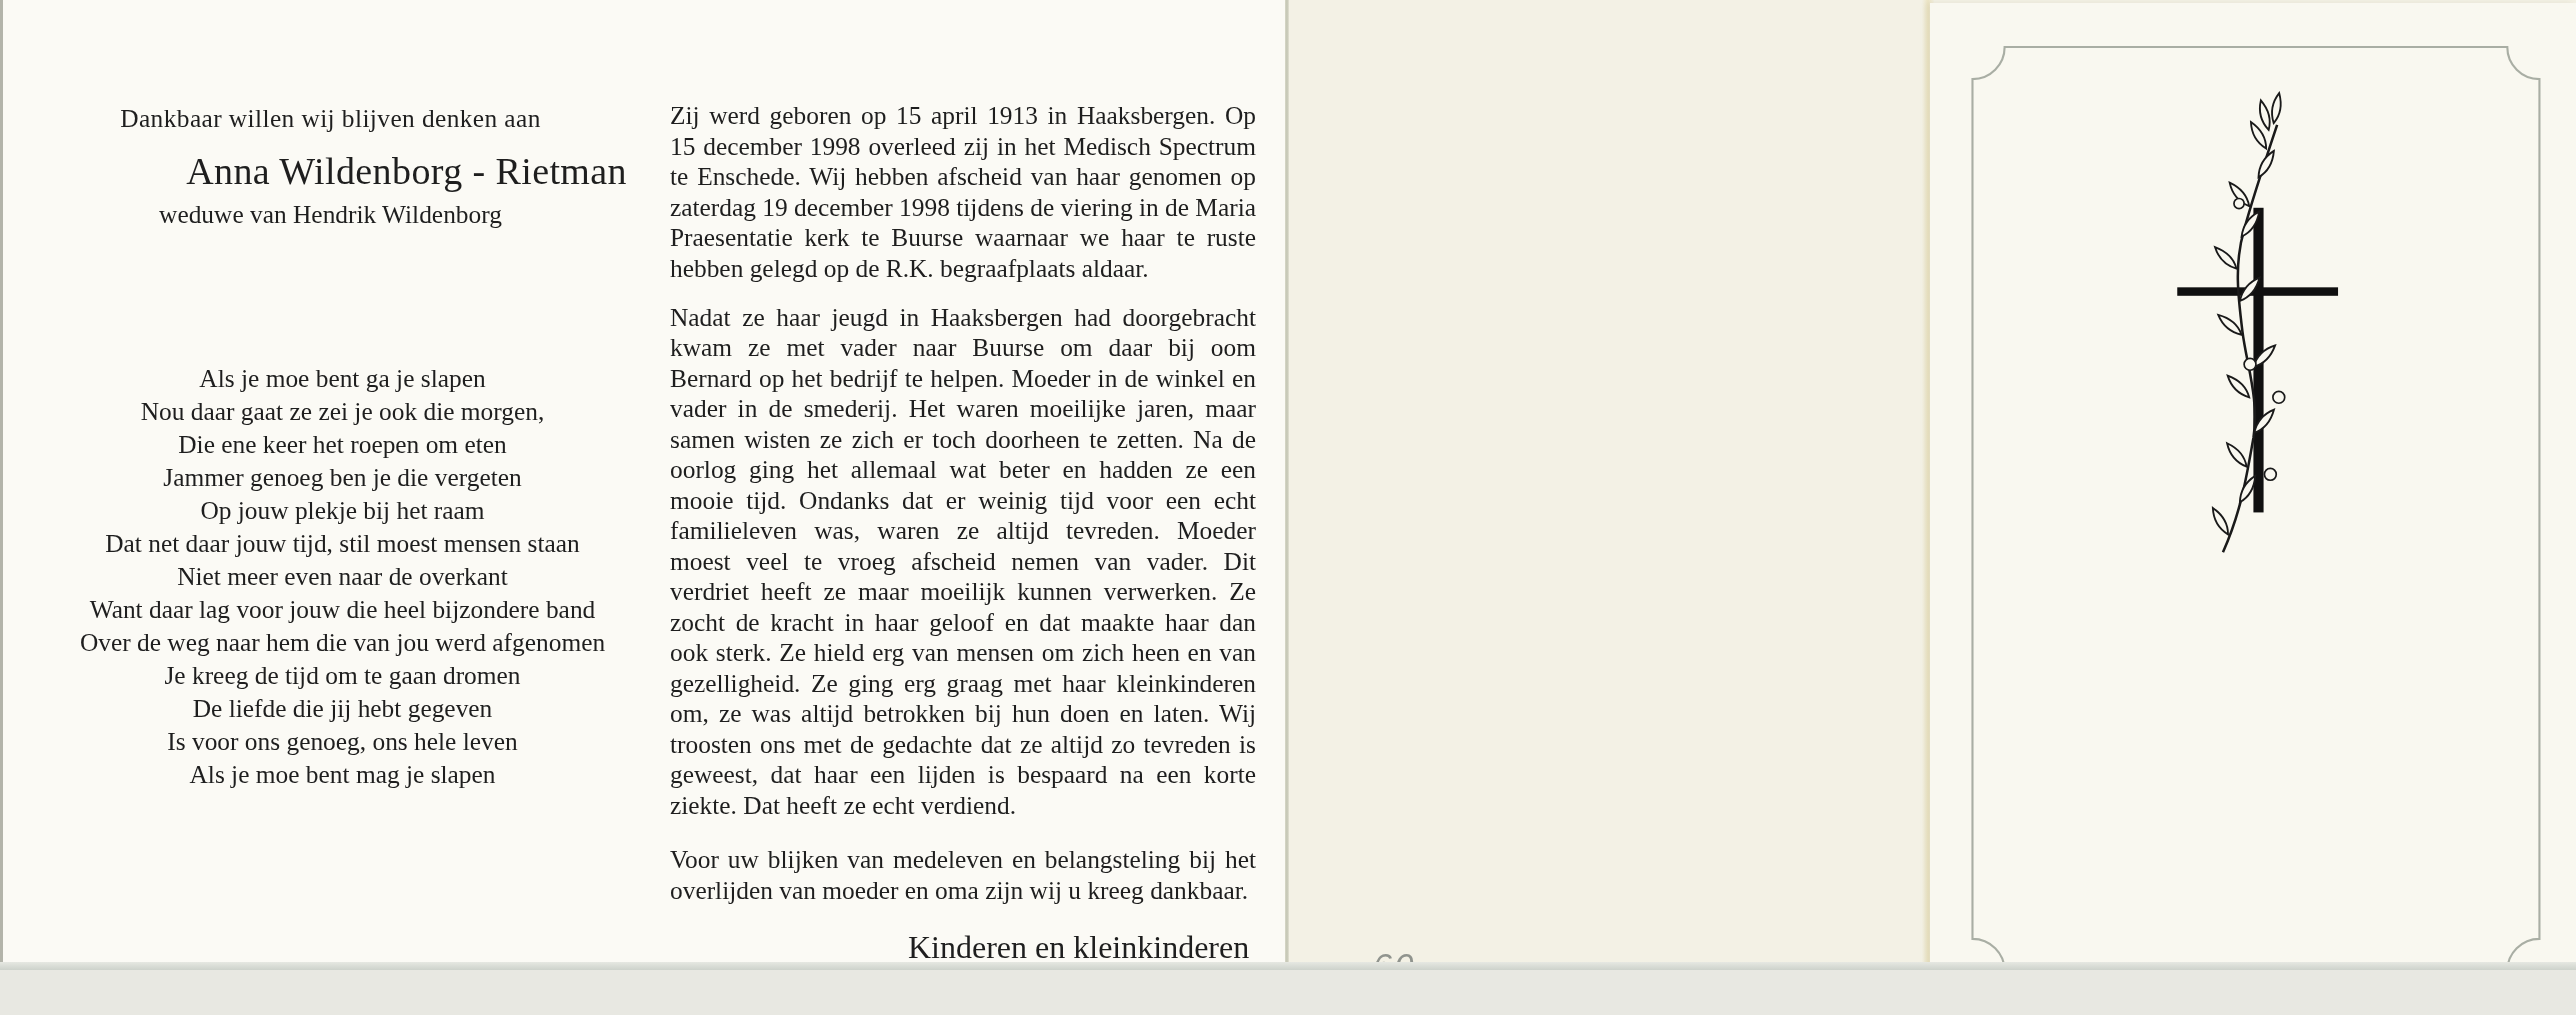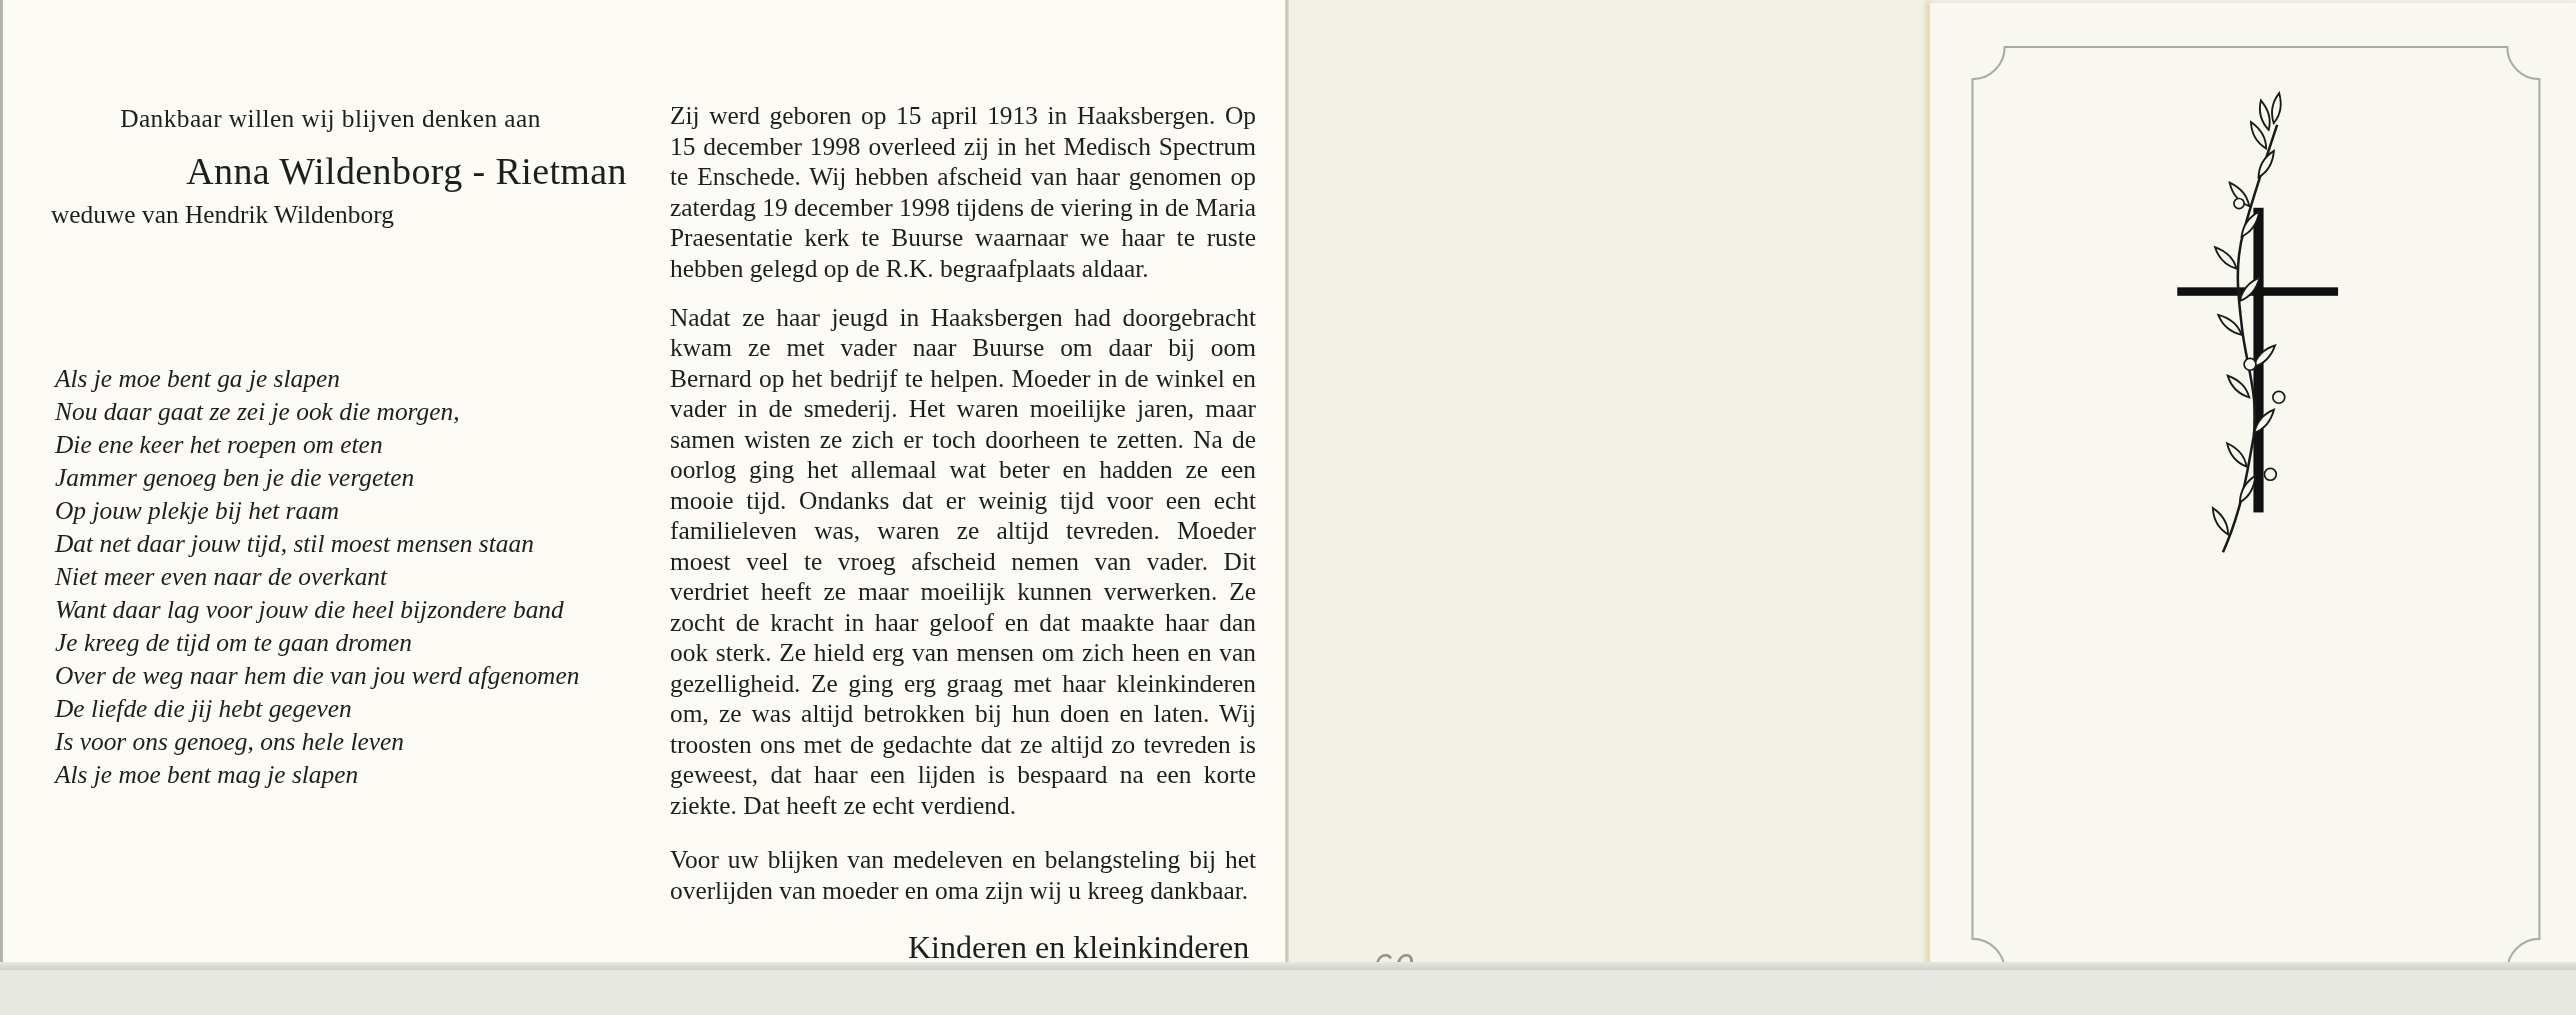--- a/index.html
+++ b/index.html
@@ -20,25 +20,25 @@
   .intro{
     position:absolute;left:0;top:104px;width:559px;
     text-align:center;font-size:25.4px;letter-spacing:0.4px;
   }
   .deceased-name{
     position:absolute;left:-17px;top:149px;width:593px;
     text-align:right;font-size:38px;letter-spacing:0.4px;
   }
   .relation{
     position:absolute;left:0;top:200px;width:559px;
-    text-align:left;font-size:25.4px;
+    text-align:center;font-size:25.4px;
   }
   .poem{
-    position:absolute;left:4px;top:362px;width:559px;
-    text-align:left;font-style:italic;font-size:25.4px;line-height:33px;
+    position:absolute;left:12px;top:362px;width:559px;
+    text-align:center;font-size:25.4px;line-height:33px;
   }
   
   .col-right{
     position:absolute;left:670px;top:100px;width:586px;
     font-size:25.4px;line-height:30.5px;text-align:justify;
   }
   .col-right p{margin:0;}
   .obit-1{margin-bottom:18.6px !important;}
   .obit-2{margin-bottom:24px !important;}
   .ack{margin-bottom:27px !important;}
@@ -89,22 +89,22 @@
       <div class="relation">weduwe van Hendrik Wildenborg</div>
       <div class="poem">
         <div class="poem-line">Als je moe bent ga je slapen</div>
         <div class="poem-line">Nou daar gaat ze zei je ook die morgen,</div>
         <div class="poem-line">Die ene keer het roepen om eten</div>
         <div class="poem-line">Jammer genoeg ben je die vergeten</div>
         <div class="poem-line">Op jouw plekje bij het raam</div>
         <div class="poem-line">Dat net daar jouw tijd, stil moest mensen staan</div>
         <div class="poem-line">Niet meer even naar de overkant</div>
         <div class="poem-line">Want daar lag voor jouw die heel bijzondere band</div>
+        <div class="poem-line">Over de weg naar hem die van jou werd afgenomen</div>
         <div class="poem-line">Je kreeg de tijd om te gaan dromen</div>
-        <div class="poem-line">Over de weg naar hem die van jou werd afgenomen</div>
         <div class="poem-line">De liefde die jij hebt gegeven</div>
         <div class="poem-line">Is voor ons genoeg, ons hele leven</div>
         <div class="poem-line">Als je moe bent mag je slapen</div>
       </div>
     </div>
 
     <div class="col-right">
       <p class="obit-1">Zij werd geboren op 15 april 1913 in Haaksbergen. Op 15 december 1998 overleed zij in het Medisch Spectrum te Enschede. Wij hebben afscheid van haar genomen op zaterdag 19 december 1998 tijdens de viering in de Maria Praesentatie kerk te Buurse waarnaar we haar te ruste hebben gelegd op de R.K. begraafplaats aldaar.</p>
       <p class="obit-2">Nadat ze haar jeugd in Haaksbergen had doorgebracht kwam ze met vader naar Buurse om daar bij oom Bernard op het bedrijf te helpen. Moeder in de winkel en vader in de smederij. Het waren moeilijke jaren, maar samen wisten ze zich er toch doorheen te zetten. Na de oorlog ging het allemaal wat beter en hadden ze een mooie tijd. Ondanks dat er weinig tijd voor een echt familieleven was, waren ze altijd tevreden. Moeder moest veel te vroeg afscheid nemen van vader. Dit verdriet heeft ze maar moeilijk kunnen verwerken. Ze zocht de kracht in haar geloof en dat maakte haar dan ook sterk. Ze hield erg van mensen om zich heen en van gezelligheid. Ze ging erg graag met haar kleinkinderen om, ze was altijd betrokken bij hun doen en laten. Wij troosten ons met de gedachte dat ze altijd zo tevreden is geweest, dat haar een lijden is bespaard na een korte ziekte. Dat heeft ze echt verdiend.</p>
       <p class="ack">Voor uw blijken van medeleven en belangsteling bij het overlijden van moeder en oma zijn wij u kreeg dankbaar.</p>

